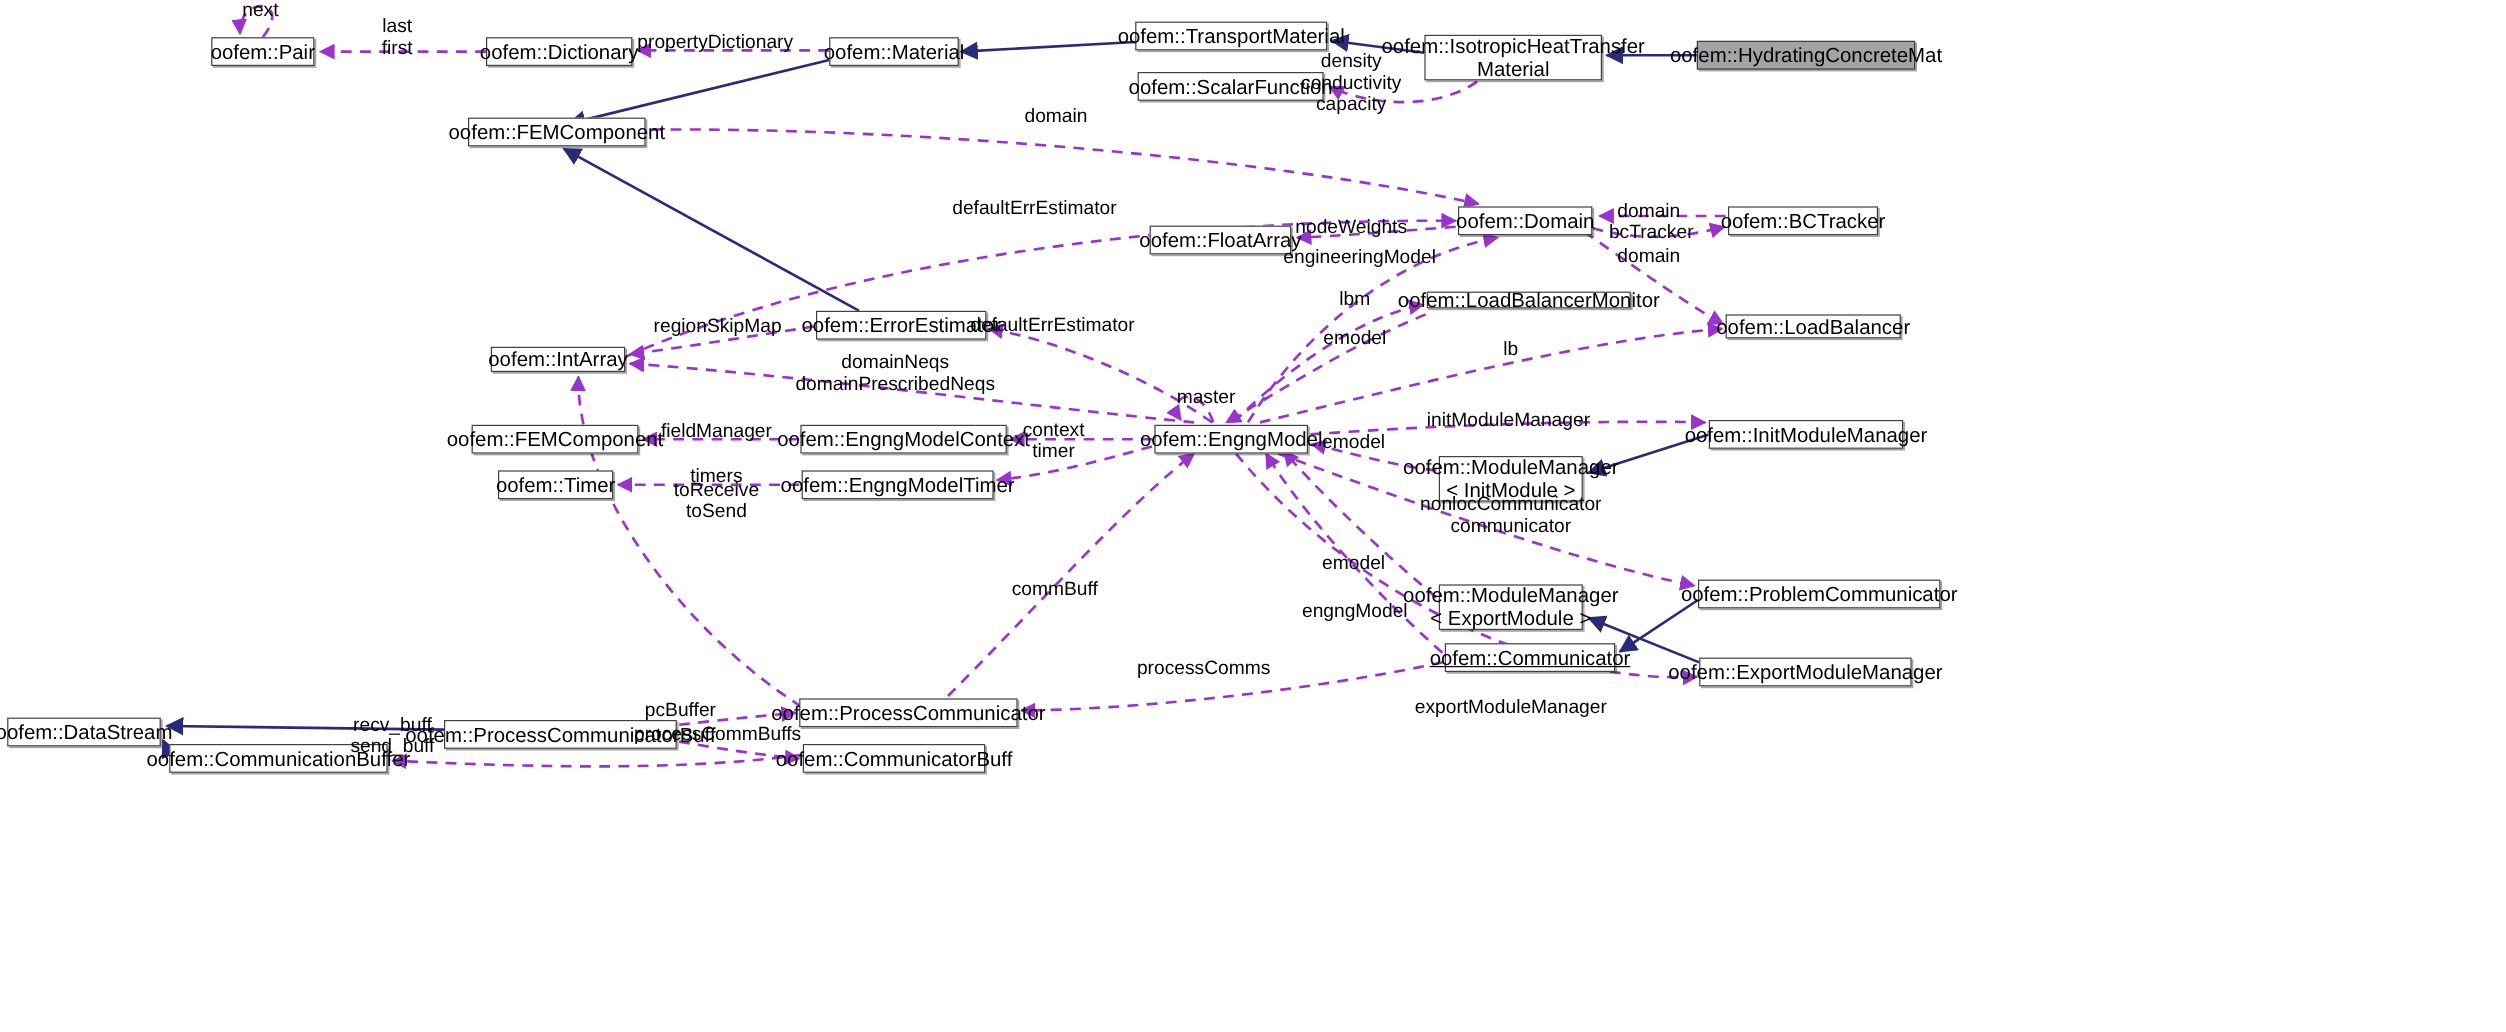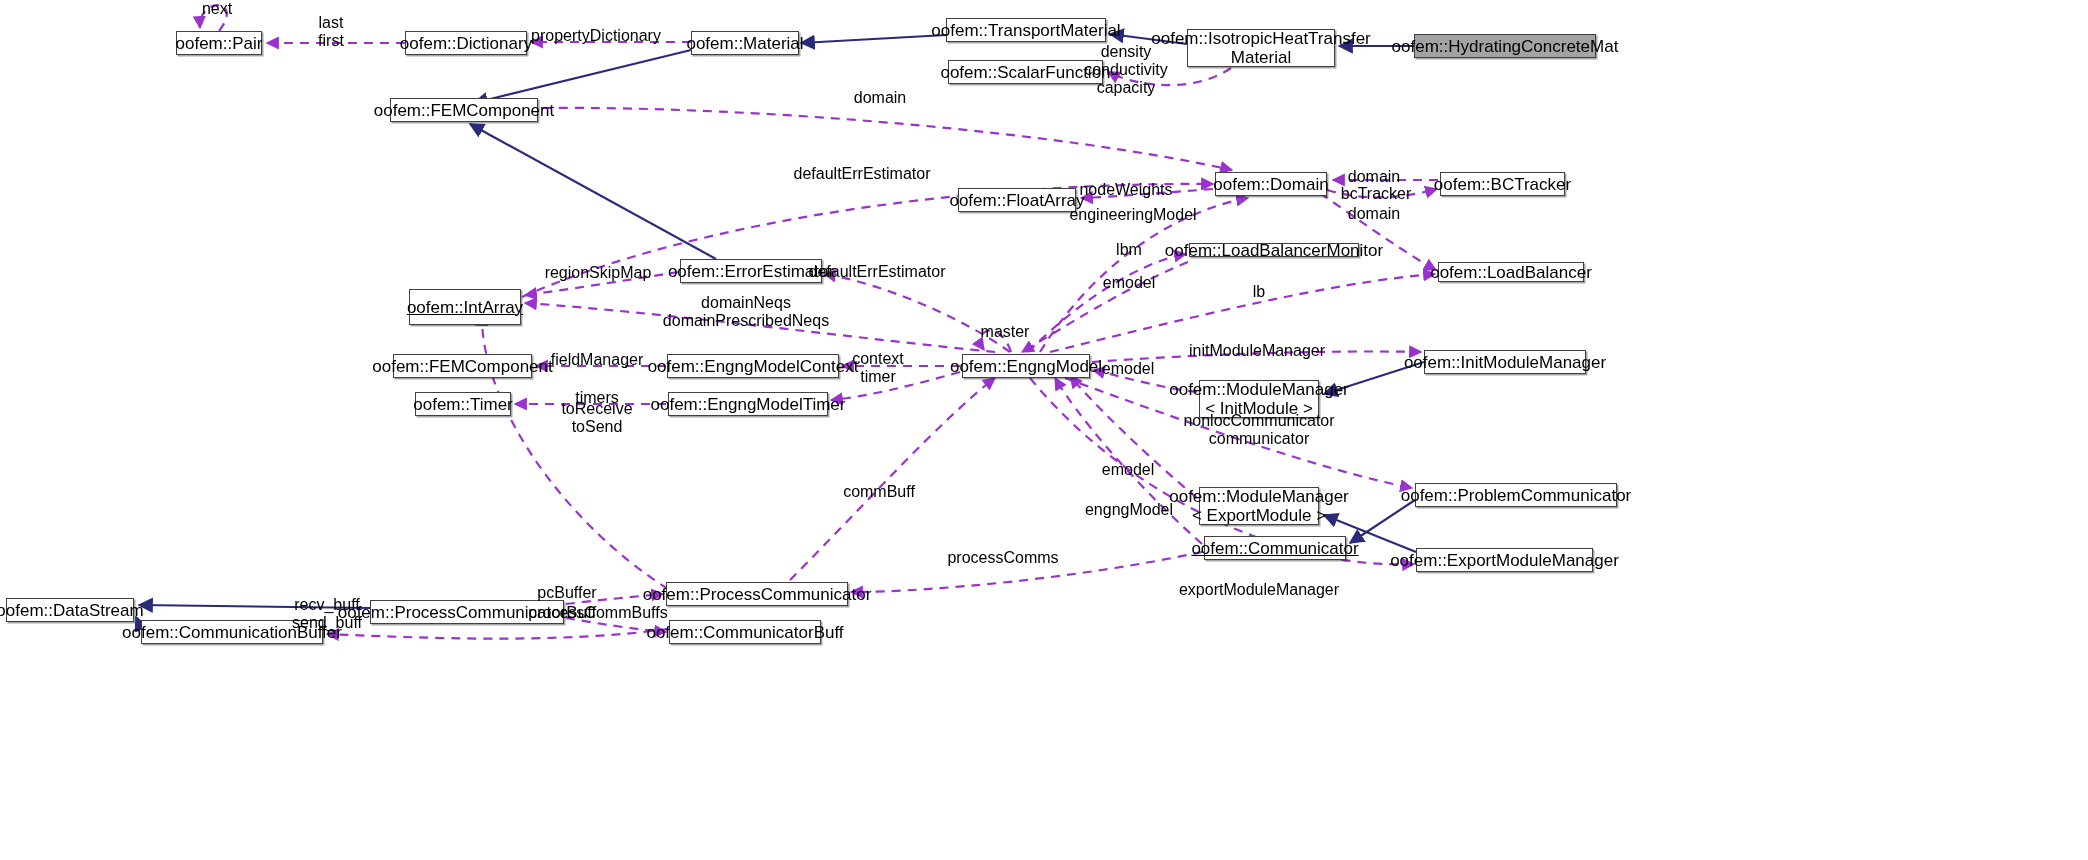--- a/index.html
+++ b/index.html
@@ -128,21 +128,21 @@
       <div class="node" style="left: 1187px; top: 29px; width: 148px; height: 38px;">oofem::IsotropicHeatTransfer
 Material</div>
       <div class="node highlight" style="left: 1414px; top: 34px; width: 182px; height: 24px;">oofem::HydratingConcreteMat</div>
       <div class="node" style="left: 390px; top: 98px; width: 148px; height: 24px;">oofem::FEMComponent</div>
       <div class="node" style="left: 1215px; top: 172px; width: 112px; height: 24px;">oofem::Domain</div>
       <div class="node" style="left: 1440px; top: 172px; width: 125px; height: 24px;">oofem::BCTracker</div>
       <div class="node" style="left: 958px; top: 188px; width: 118px; height: 24px;">oofem::FloatArray</div>
       <div class="node" style="left: 1189px; top: 243px; width: 170px; height: 14px;">oofem::LoadBalancerMonitor</div>
       <div class="node" style="left: 1438px; top: 262px; width: 146px; height: 20px;">oofem::LoadBalancer</div>
       <div class="node" style="left: 680px; top: 259px; width: 142px; height: 24px;">oofem::ErrorEstimator</div>
-      <div class="node" style="left: 409px; top: 289px; width: 112px; height: 36px; text-decoration: underline;">oofem::IntArray</div>
+      <div class="node" style="left: 409px; top: 289px; width: 112px; height: 21px;">oofem::IntArray</div>
       <div class="node" style="left: 393px; top: 354px; width: 139px; height: 24px;">oofem::FEMComponent</div>
       <div class="node" style="left: 667px; top: 354px; width: 172px; height: 24px;">oofem::EngngModelContext</div>
       <div class="node" style="left: 962px; top: 354px; width: 128px; height: 24px;">oofem::EngngModel</div>
       <div class="node" style="left: 1424px; top: 350px; width: 162px; height: 24px;">oofem::InitModuleManager</div>
       <div class="node" style="left: 1199px; top: 380px; width: 120px; height: 38px;">oofem::ModuleManager
 &lt; InitModule &gt;</div>
       <div class="node" style="left: 415px; top: 392px; width: 96px; height: 24px;">oofem::Timer</div>
       <div class="node" style="left: 668px; top: 392px; width: 160px; height: 24px;">oofem::EngngModelTimer</div>
       <div class="node" style="left: 1415px; top: 483px; width: 202px; height: 24px;">oofem::ProblemCommunicator</div>
       <div class="node" style="left: 1199px; top: 487px; width: 120px; height: 38px;">oofem::ModuleManager

